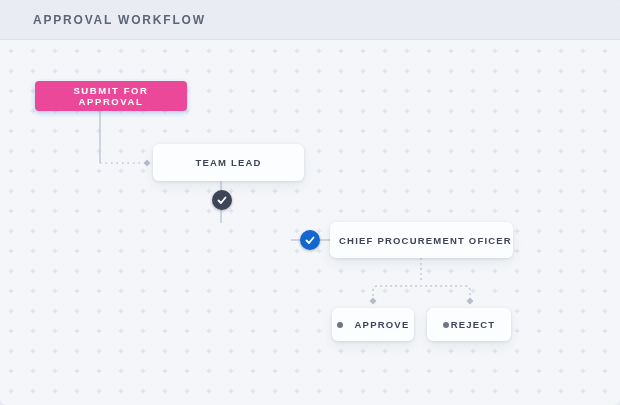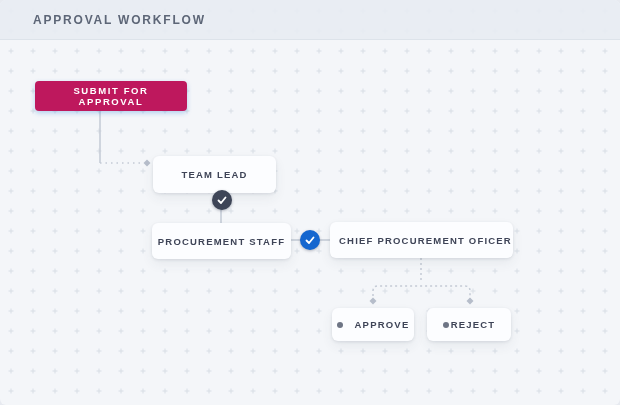--- a/index.html
+++ b/index.html
@@ -22,26 +22,26 @@
   .node{
     position:absolute;display:flex;align-items:center;justify-content:center;
     background:#fcfdff;border-radius:6px;z-index:3;box-sizing:border-box;
     box-shadow:0 1px 3px rgba(55,65,90,0.12), 0 5px 12px rgba(55,65,90,0.07);
     color:#3e4457;font-size:9.5px;font-weight:bold;letter-spacing:1.2px;
     cursor:pointer;
   }
   .btn-primary{
     position:absolute;left:35px;top:81px;width:152px;height:30px;
     display:flex;align-items:center;justify-content:center;
-    background:#be185d;border:none;border-radius:4px;z-index:3;
+    background:#ec4899;border:none;border-radius:4px;z-index:3;
     color:#ffffff;font-family:"Liberation Sans", sans-serif;
     font-size:9.5px;font-weight:bold;letter-spacing:1.6px;
     box-shadow:0 2px 5px rgba(27,120,212,0.30);cursor:pointer;
   }
-  .node-team-lead{left:153px;top:156px;width:123px;height:37px;}
+  .node-team-lead{left:153px;top:144px;width:151px;height:37px;}
   .node-procurement{left:152px;top:223px;width:139px;height:36px;}
   .node-chief{left:330px;top:222px;width:183px;height:36px;padding-left:8px;}
   .node-approve{left:332px;top:308px;width:82px;height:33px;gap:12px;}
   .node-reject{left:427px;top:308px;width:84px;height:33px;gap:2px;}
   .badge{
     position:absolute;width:20px;height:20px;border-radius:50%;z-index:4;
     display:flex;align-items:center;justify-content:center;
     box-shadow:0 1px 3px rgba(40,50,70,0.35);
   }
   .badge-dark{left:212px;top:190px;background:#3e4557;}
@@ -85,23 +85,20 @@
     <path d="M369.5,301 l3.5,-3.5 l3.5,3.5 l-3.5,3.5 Z" fill="#b6bdca"></path>
     <path d="M466.5,301 l3.5,-3.5 l3.5,3.5 l-3.5,3.5 Z" fill="#b6bdca"></path>
   </svg>
 
   <button class="btn-primary">SUBMIT FOR APPROVAL</button>
 
   <div class="node node-team-lead">
     <span>TEAM LEAD</span>
   </div>
 
-  <div class="node node-procurement">
-    <span>PROCUREMENT STAFF</span>
-  </div>
 
   <div class="node node-chief">
     <span>CHIEF PROCUREMENT OFICER</span>
   </div>
 
   <div class="node node-approve">
     <span class="bullet"></span>
     <span>APPROVE</span>
   </div>
 

